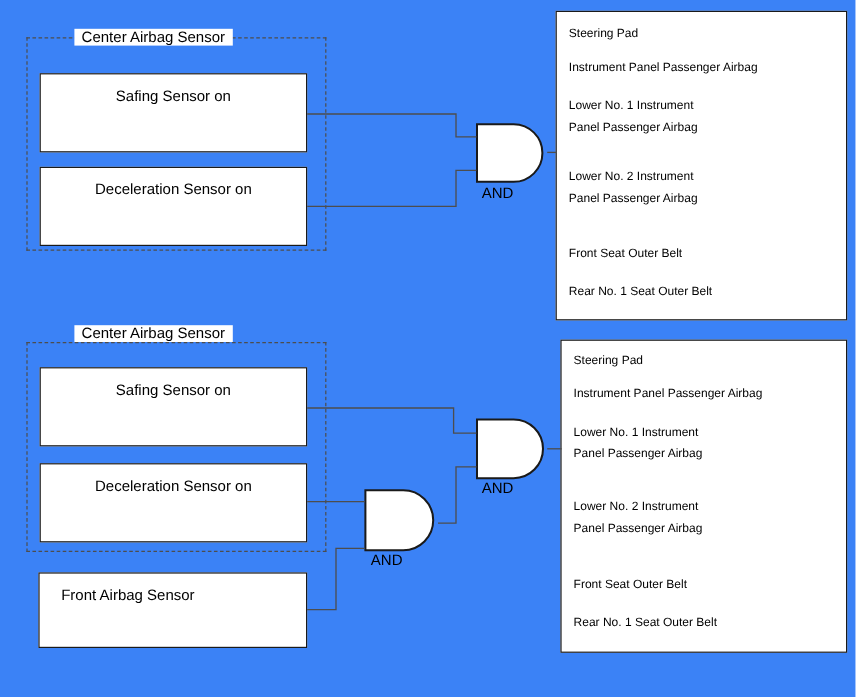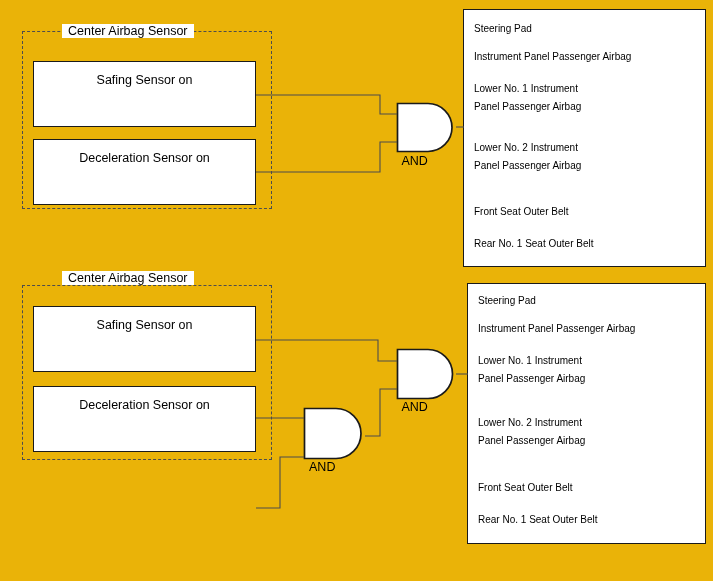--- a/index.html
+++ b/index.html
@@ -8,21 +8,21 @@
     background: #ffffff;
   }
   body {
     font-family: "Liberation Sans", sans-serif;
     color: #000000;
   }
   #canvas {
     position: relative;
     width: 713px;
     height: 581px;
-    background: #eab308;
+    background: #3b82f6;
     overflow: hidden;
   }
   .group-box {
     position: absolute;
     border: 1px dashed #4d4d4d;
     box-sizing: border-box;
     background: transparent;
   }
   .group-label {
     position: absolute;
@@ -138,20 +138,23 @@
   <div class="group-label" style="left:62px; top:271px;">Center Airbag Sensor</div>
 
   <div class="sensor-box" style="left:33px; top:306px; width:223px; height:66px;">
     <div class="label">Safing Sensor on</div>
   </div>
 
   <div class="sensor-box" style="left:33px; top:386px; width:223px; height:66px;">
     <div class="label">Deceleration Sensor on</div>
   </div>
 
+  <div class="sensor-box left-align" style="left:32px; top:477px; width:224px; height:63px;">
+    <div class="label">Front Airbag Sensor</div>
+  </div>
 
   <div class="gate" style="left:303px; top:407px; width:62px; height:53px;">
     <svg width="62" height="53" viewBox="0 0 62 53">
       <path d="M1.5 1.5 L33 1.5 A25 25 0 0 1 33 51.5 L1.5 51.5 Z" fill="#ffffff" stroke="#1a1a1a" stroke-width="1.7"></path>
     </svg>
     <div class="gate-label">AND</div>
   </div>
 
   <div class="gate" style="left:396px; top:348px; width:60px; height:52px;">
     <svg width="60" height="52" viewBox="0 0 60 52">

